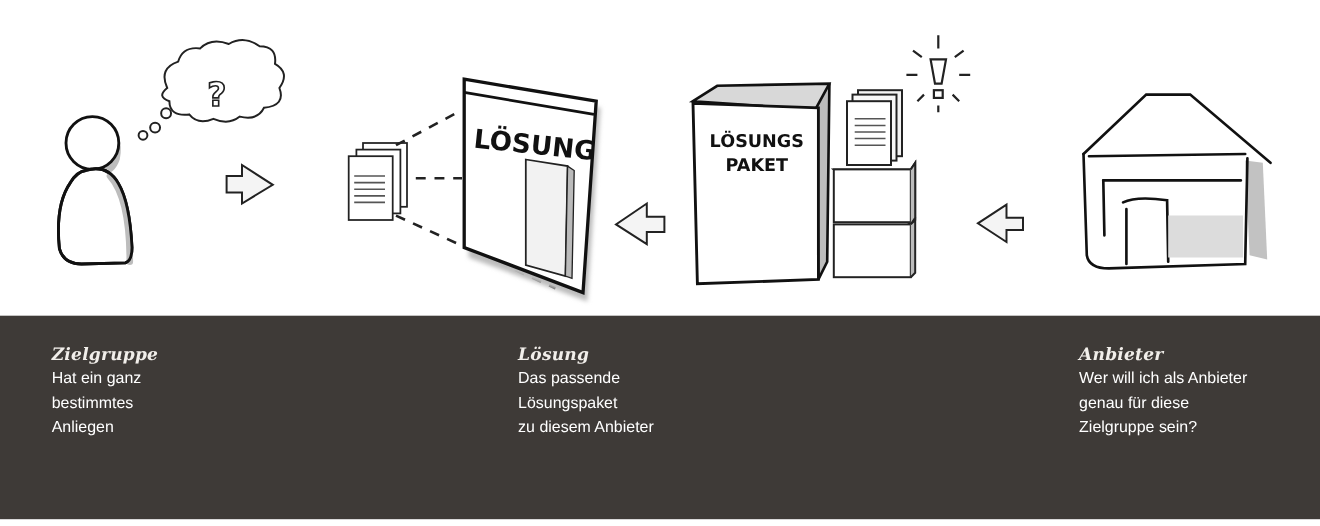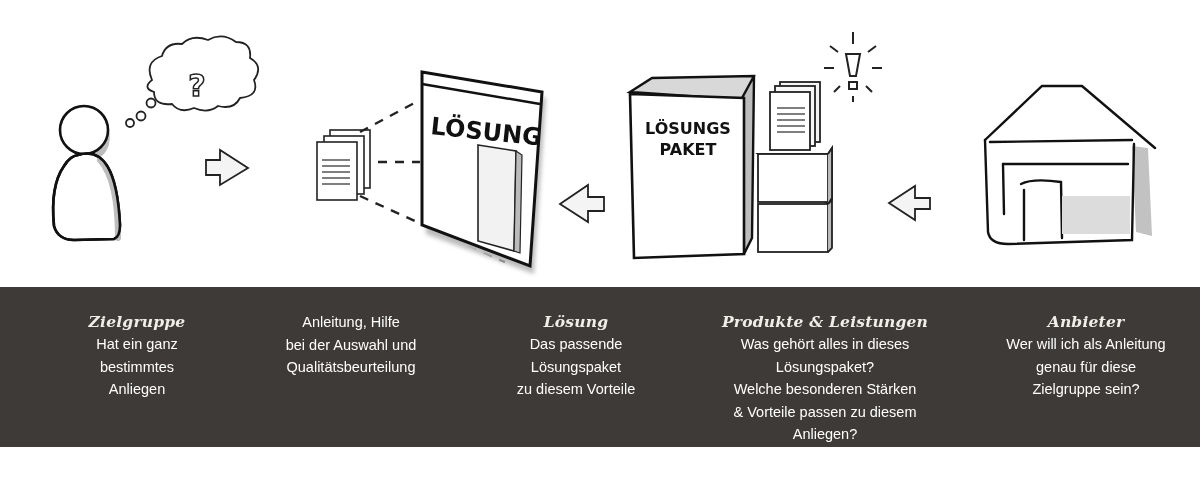--- a/index.html
+++ b/index.html
@@ -1,18 +1,18 @@
 <!DOCTYPE html>
 <html><head>
 <meta charset="utf-8">
 <style>
   html,body{margin:0;padding:0;}
   body{width:1200px;height:478px;background:#ffffff;position:relative;overflow:hidden;font-family:"DejaVu Sans",sans-serif;}
   .illus{position:absolute;left:0;top:0;width:1200px;height:287px;}
-  .band{position:absolute;left:0;top:287px;width:1200px;height:160px;background:#3e3a37;text-align:center;}
+  .band{position:absolute;left:0;top:287px;width:1200px;height:185px;background:#3e3a37;}
   .col{position:absolute;top:24px;color:#e9e6e2;}
   .col .title{font-family:"DejaVu Serif",serif;font-style:italic;font-weight:bold;font-size:15.5px;color:#f1eeea;line-height:22px;letter-spacing:0.2px;}
   .col .body{font-family:"Liberation Sans",sans-serif;font-size:14.5px;line-height:22.5px;color:#ffffff;white-space:pre-line;}
   svg text{font-family:"DejaVu Sans",sans-serif;font-weight:bold;}
 </style>
 </head>
 <body>
 
 <svg class="illus" viewBox="0 0 1200 287" xmlns="http://www.w3.org/2000/svg">
   <defs>
@@ -104,37 +104,26 @@
 </svg>
 
 <div class="band">
   <div class="col" style="left:47px;width:180px;">
     <div class="title">Zielgruppe</div>
     <div class="body">Hat ein ganz
 bestimmtes
 Anliegen</div>
   </div>
   <div class="col" style="left:246px;width:210px;">
-    <div class="body">Anleitung, Hilfe
-bei der Auswahl und
-Qualitätsbeurteilung</div>
   </div>
   <div class="col" style="left:471px;width:210px;">
     <div class="title">Lösung</div>
     <div class="body">Das passende
 Lösungspaket
-zu diesem Vorteile</div>
-  </div>
-  <div class="col" style="left:695px;width:260px;">
-    <div class="title">Produkte &amp; Leistungen</div>
-    <div class="body">Was gehört alles in dieses
-Lösungspaket?
-Welche besonderen Stärken
-&amp; Vorteile passen zu diesem
-Anliegen?</div>
+zu diesem Anbieter</div>
   </div>
   <div class="col" style="left:981px;width:210px;">
     <div class="title">Anbieter</div>
-    <div class="body">Wer will ich als Anleitung
+    <div class="body">Wer will ich als Anbieter
 genau für diese
 Zielgruppe sein?</div>
   </div>
 </div>
 
 </body></html>

